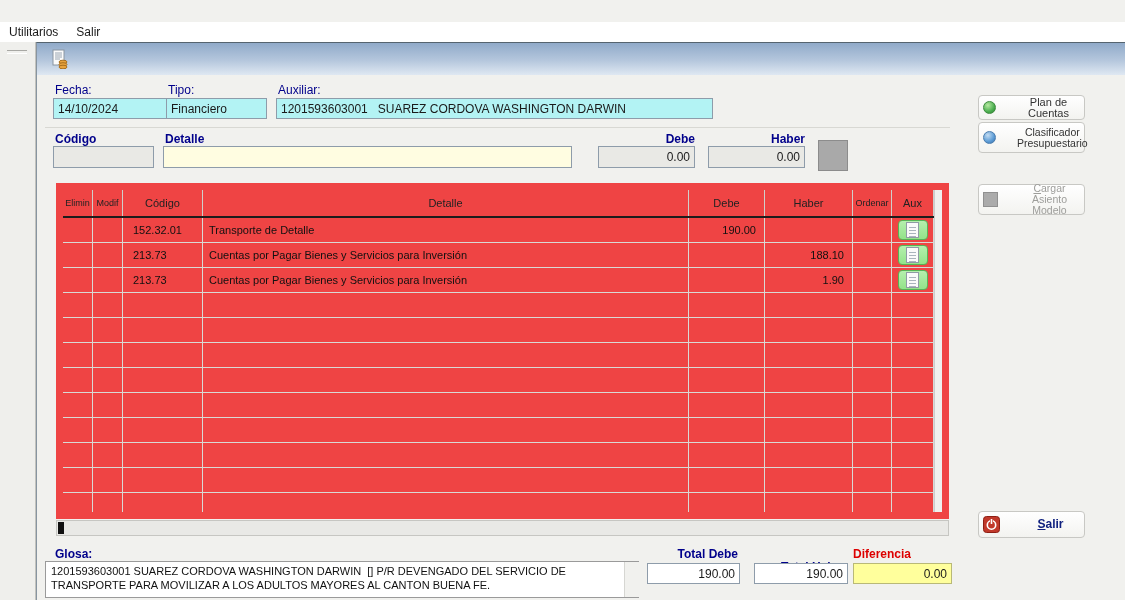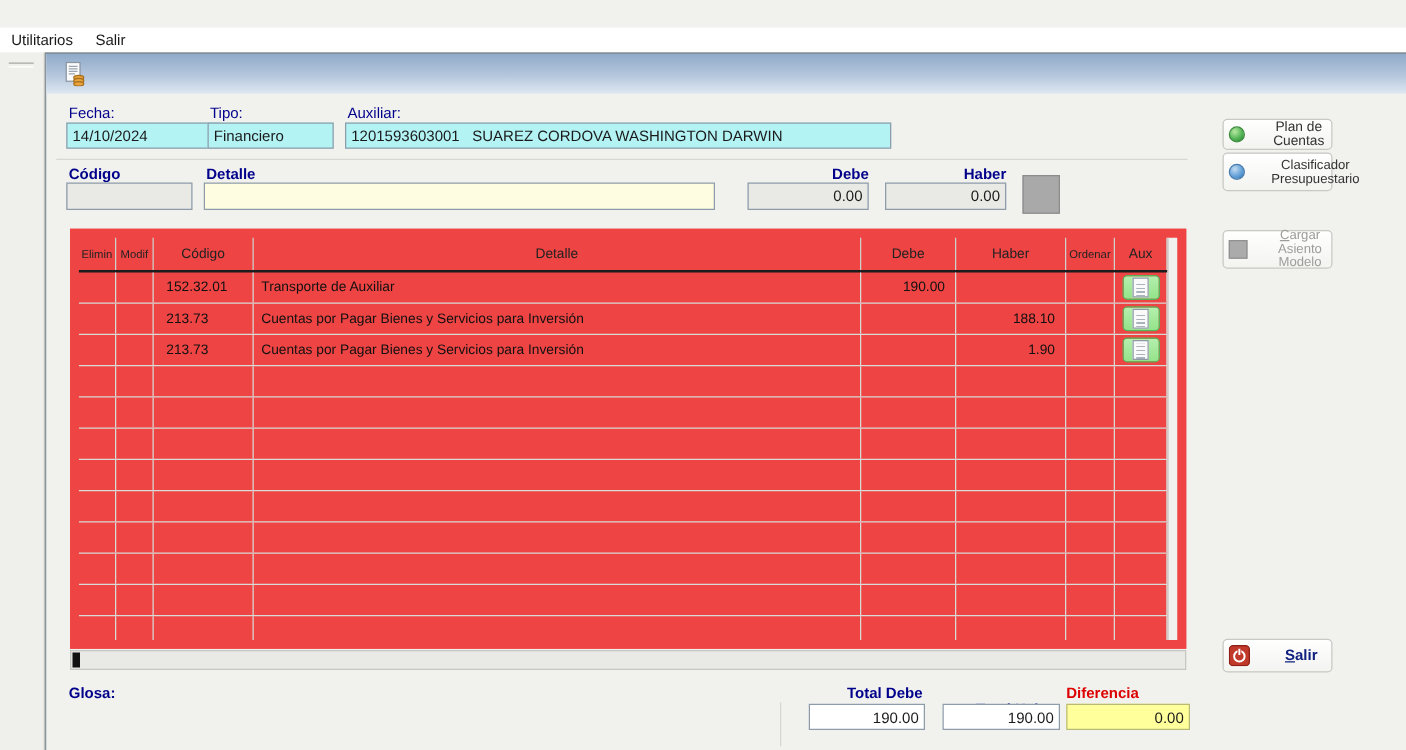--- a/index.html
+++ b/index.html
@@ -80,21 +80,21 @@
   
   .glosa-box{position:absolute;left:45px;top:561px;width:594px;height:37px;background:#fff;
              border:1px solid #9a9a9a;box-sizing:border-box;font-size:11px;line-height:14px;
              padding:2px 18px 2px 5px;white-space:pre-wrap;overflow:hidden;color:#111}
   .glosa-scroll{position:absolute;right:0;top:0;bottom:0;width:15px;background:#f1f1ee;
                 border-left:1px solid #d6d6d2}
   .tot{height:21px}
   .diff{background:#ffff9c;border-color:#b9b977}
 
   
-  .side-btn{position:absolute;left:978px;width:88px;background:linear-gradient(#ffffff,#f3f3f0);
+  .side-btn{position:absolute;left:978px;width:107px;background:linear-gradient(#ffffff,#f3f3f0);
             border:1px solid #c8c8c4;border-radius:4px;box-sizing:border-box;display:flex;
             align-items:center;gap:21px;font-size:11px;color:#333;padding:0 4px;cursor:pointer}
   .side-btn .txt{flex:1;text-align:center;line-height:11px;display:block}
   .two-line .txt{font-size:10.5px}
   .disabled{color:#9d9d9a}
   .uline::first-letter{text-decoration:underline}
   .ball{width:13px;height:13px;border-radius:50%;flex:0 0 13px}
   .ball.green{background:radial-gradient(circle at 35% 30%,#b7e9a2,#4caf50 60%,#2e7d32);border:1px solid #3d8b3d;box-sizing:border-box}
   .ball.blue{background:radial-gradient(circle at 35% 30%,#c3dcf2,#5b9bd5 60%,#3a6ea5);border:1px solid #4a7cae;box-sizing:border-box}
   .grey-sq-small{width:15px;height:15px;background:#ababab;border:1px solid #909090;flex:0 0 15px;box-sizing:border-box}
@@ -160,21 +160,21 @@
         <div class="hcell c-debe">Debe</div>
         <div class="hcell c-haber">Haber</div>
         <div class="hcell c-ordenar small">Ordenar</div>
         <div class="hcell c-aux">Aux</div>
       </div>
       <div class="tbody">
           <div class="trow">
             <div class="tcell c-elimin"></div>
             <div class="tcell c-modif"></div>
             <div class="tcell c-codigo">152.32.01</div>
-            <div class="tcell c-detalle">Transporte de Auxiliar</div>
+            <div class="tcell c-detalle">Transporte de Detalle</div>
             <div class="tcell c-debe">190.00</div>
             <div class="tcell c-haber"></div>
             <div class="tcell c-ordenar"></div>
             <div class="tcell c-aux">
               <button class="aux-btn">
                 <span class="doc"></span>
               </button>
             </div>
           </div>
           <div class="trow">
@@ -308,20 +308,21 @@
         </div>
     </div>
     <div class="table-strip"></div>
   </div>
 
   <div class="hscroll">
     <div class="hthumb"></div>
   </div>
 
   <div class="lbl b" style="left:55px;top:547px">Glosa:</div>
+  <div class="glosa-box">1201593603001 SUAREZ CORDOVA WASHINGTON DARWIN  [] P/R DEVENGADO DEL SERVICIO DE TRANSPORTE PARA MOVILIZAR A LOS ADULTOS MAYORES AL CANTON BUENA FE.</div>
   <div class="glosa-scroll" style="position:absolute;left:624px;top:562px;height:35px"></div>
 
   <div class="lbl b" style="left:647px;top:547px;width:91px;text-align:right">Total Debe</div>
   <input class="field num tot" style="left: 647px; top: 563px; width: 93px;" value="190.00">
   <div class="lbl b" style="left:754px;top:560px;width:92px;text-align:right">Total Haber</div>
   <input class="field num tot" style="left: 754px; top: 563px; width: 94px;" value="190.00">
   <div class="lbl red" style="left:853px;top:547px;width:97px;">Diferencia</div>
   <input class="field num tot diff" style="left: 853px; top: 563px; width: 99px;" value="0.00">
 
   <button class="side-btn" style="top:95px;height:25px">

